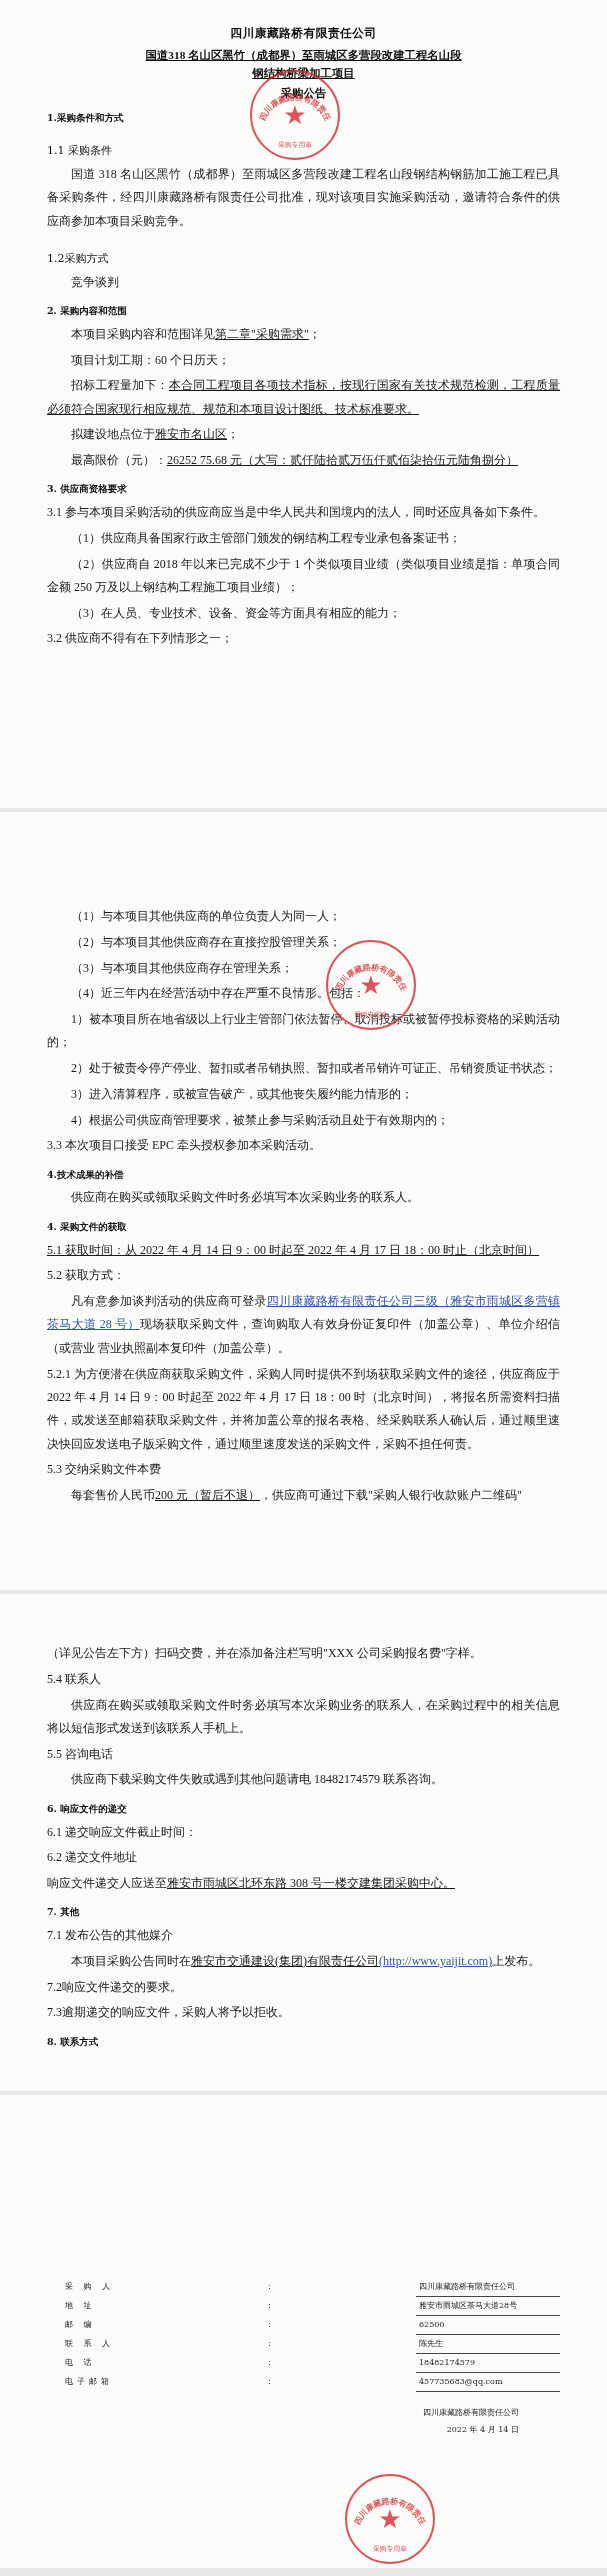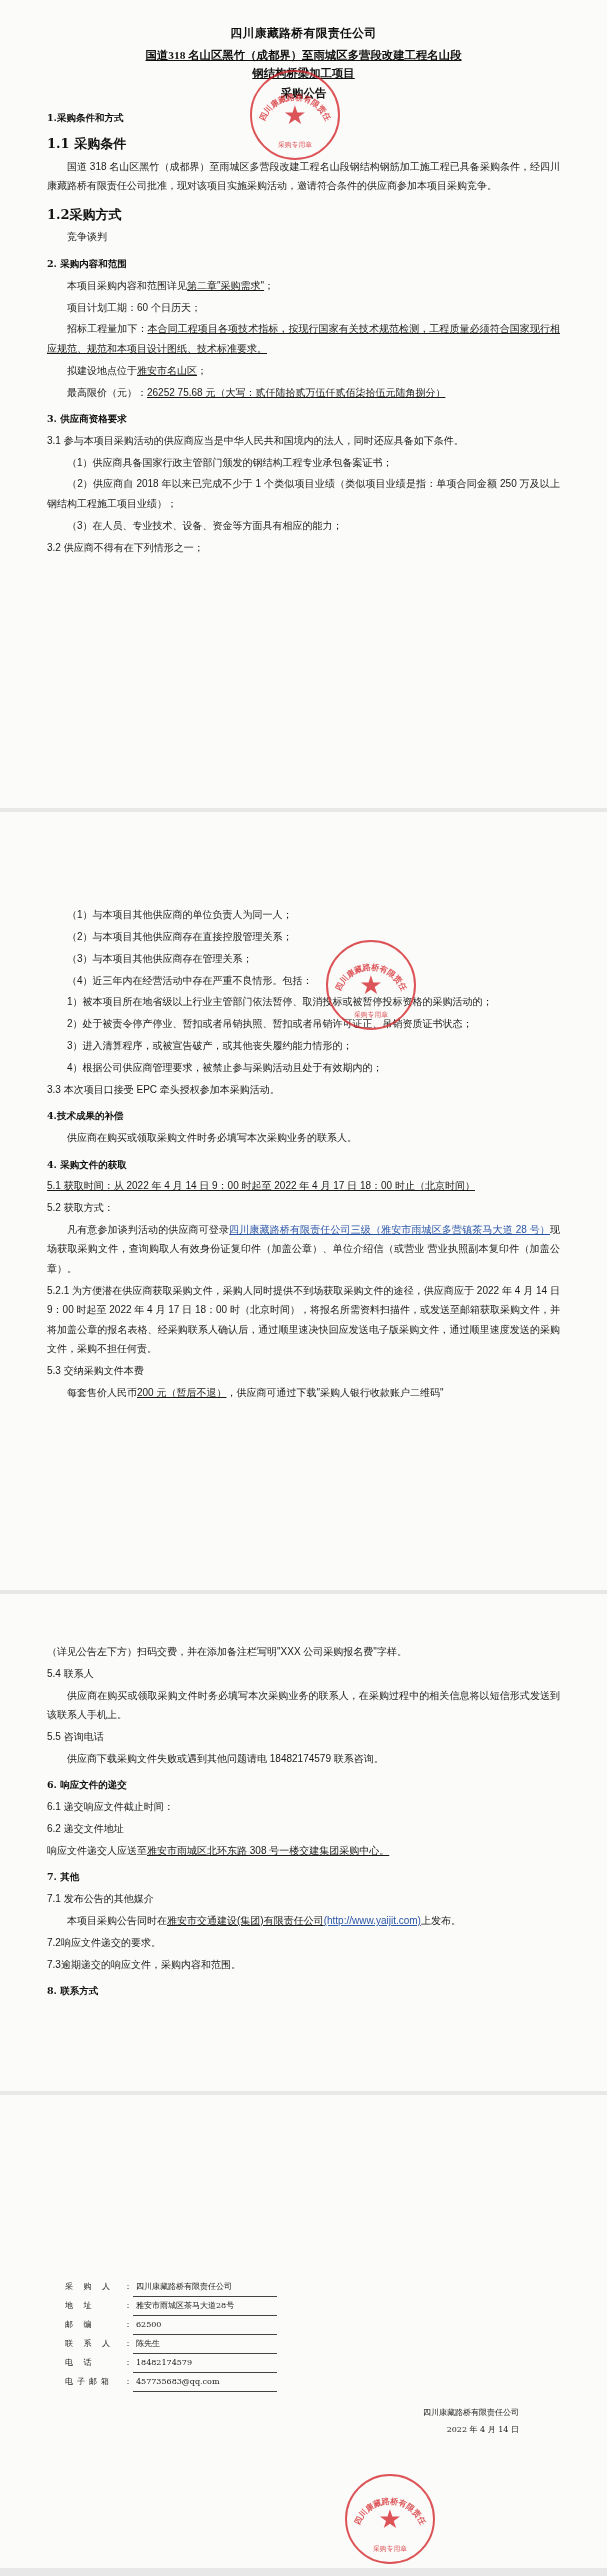--- a/index.html
+++ b/index.html
@@ -60,29 +60,29 @@
   h2.sec {
     font-family: "DejaVu Serif", "Liberation Serif", serif;
     font-size: 9.5px;
     font-weight: bold;
     color: #111;
     margin: 10px 0 4.6px 0;
     line-height: 1.5;
   }
   h3.sub {
     font-family: "DejaVu Serif", "Liberation Serif", serif;
-    font-size: 13px;
-    font-weight: bold;
-    color: #111;
-    margin: 9px 0 3px 0;
+    font-size: 11px;
+    font-weight: normal;
+    color: #111;
+    margin: 18px 0 3px 0;
     line-height: 1.5;
   }
   p.body {
-    font-family: Liberation Sans, sans-serif;
-    font-size: 10px;
+    font-family: Liberation Serif, serif;
+    font-size: 12px;
     line-height: 1.95;
     color: #1a1a1a;
     margin: 2.3px 0;
     text-align: justify;
     text-indent: 2em;
   }
   p.body.noind { text-indent: 0; }
   .u { text-decoration: underline; }
   .lnk { color: #2b55a8; text-decoration: underline; }
 
@@ -133,21 +133,21 @@
   .seal-2 { width: 90px; height: 90px; left: 326px; top: 128px; }
   .seal-3 { width: 90px; height: 90px; left: 345px; top: 379px; }
 
   .contact-table {
     margin-top: 4.6px;
     font-family: "DejaVu Serif", "Liberation Serif", serif;
     font-size: 8px;
     line-height: 2.25;
     color: #1a1a1a;
   }
-  .contact-row { display: flex; padding-left: 18px; }
+  .contact-row { display: flex; padding-left: 18px; justify-content: space-between; }
   .contact-key {
     width: 59px;
     letter-spacing: 0.5em;
     flex: none;
   }
   .contact-colon { width: 9px; flex: none; }
   .contact-val {
     border-bottom: 0.8px solid #444;
     min-width: 144px;
     padding: 0 3px;
@@ -274,21 +274,21 @@
     <p class="body noind">
       <span>响应文件递交人应送至</span><span class="u">雅安市雨城区北环东路 308 号一楼交建集团采购中心。</span>
     </p>
 
     <h2 class="sec">7. 其他</h2>
     <p class="body noind">7.1 发布公告的其他媒介</p>
     <p class="body">
       <span>本项目采购公告同时在</span><span class="u">雅安市交通建设(集团)有限责任公司</span><span class="lnk">(http://www.yaijit.com)</span><span>上发布。</span>
     </p>
     <p class="body noind">7.2响应文件递交的要求。</p>
-    <p class="body noind">7.3逾期递交的响应文件，采购内容和范围。</p>
+    <p class="body noind">7.3逾期递交的响应文件，采购人将予以拒收。</p>
 
     <h2 class="sec">8. 联系方式</h2>
   </section>
 
   <section class="sheet p4">
 
     <div class="seal seal-3">
       <svg class="arc" viewBox="0 0 118 118">
         <defs>
             <path id="arcC" d="M 16,70 A 45,45 0 0 1 102,70"></path>

